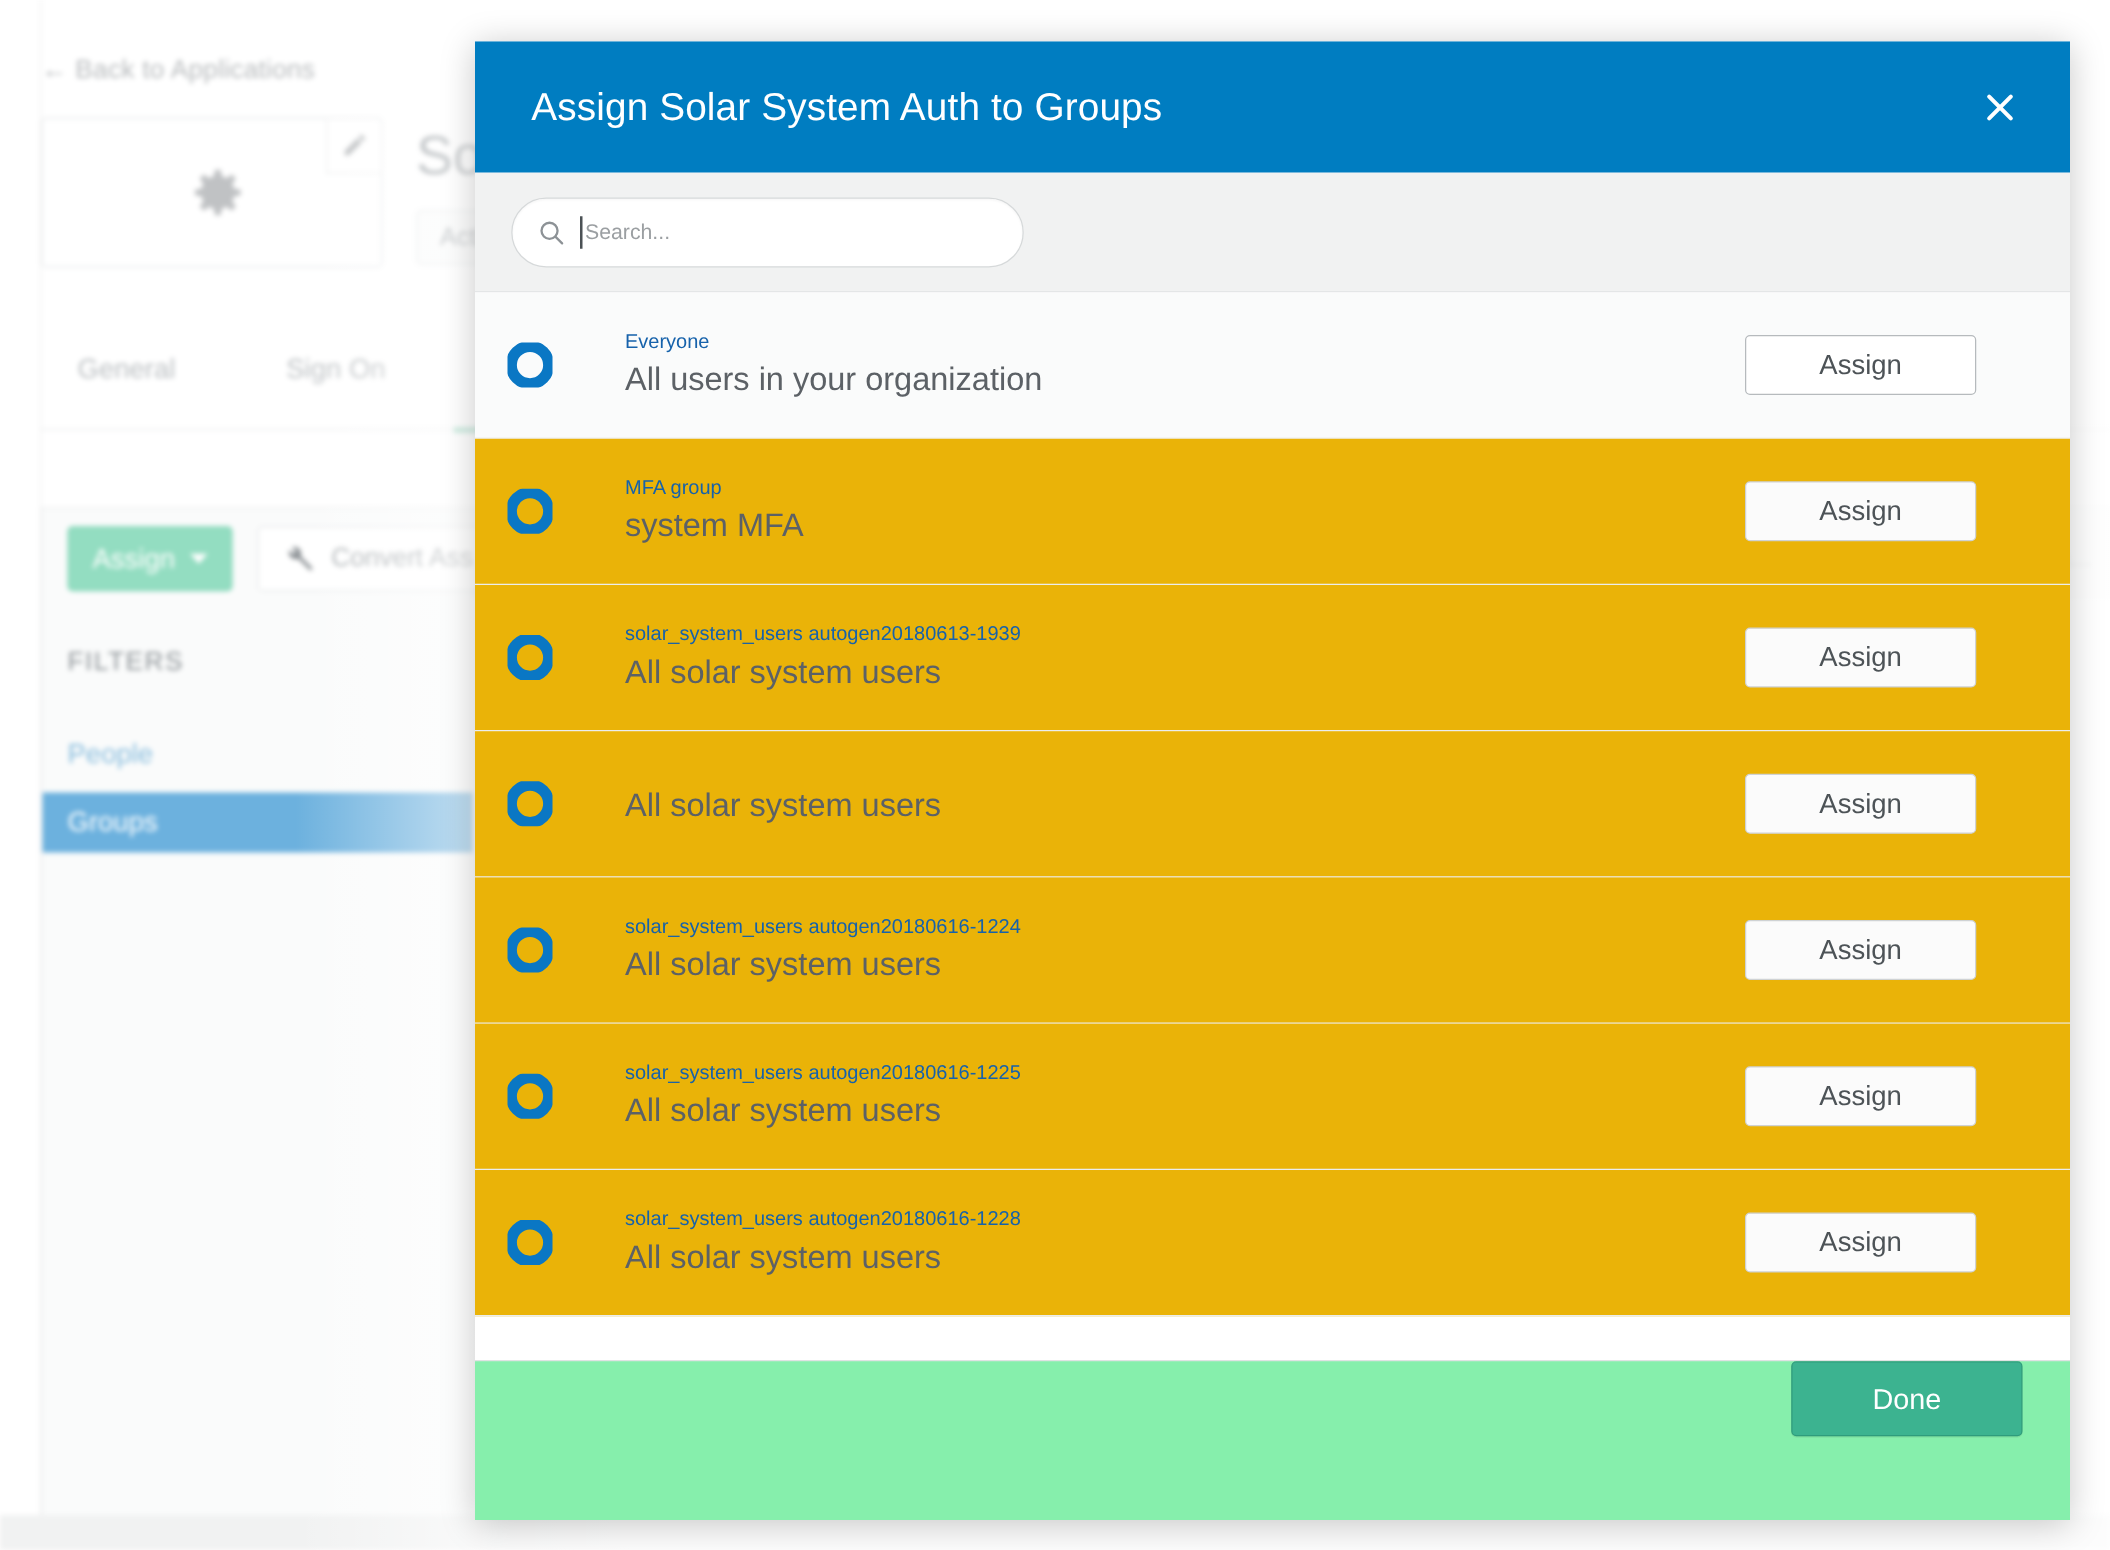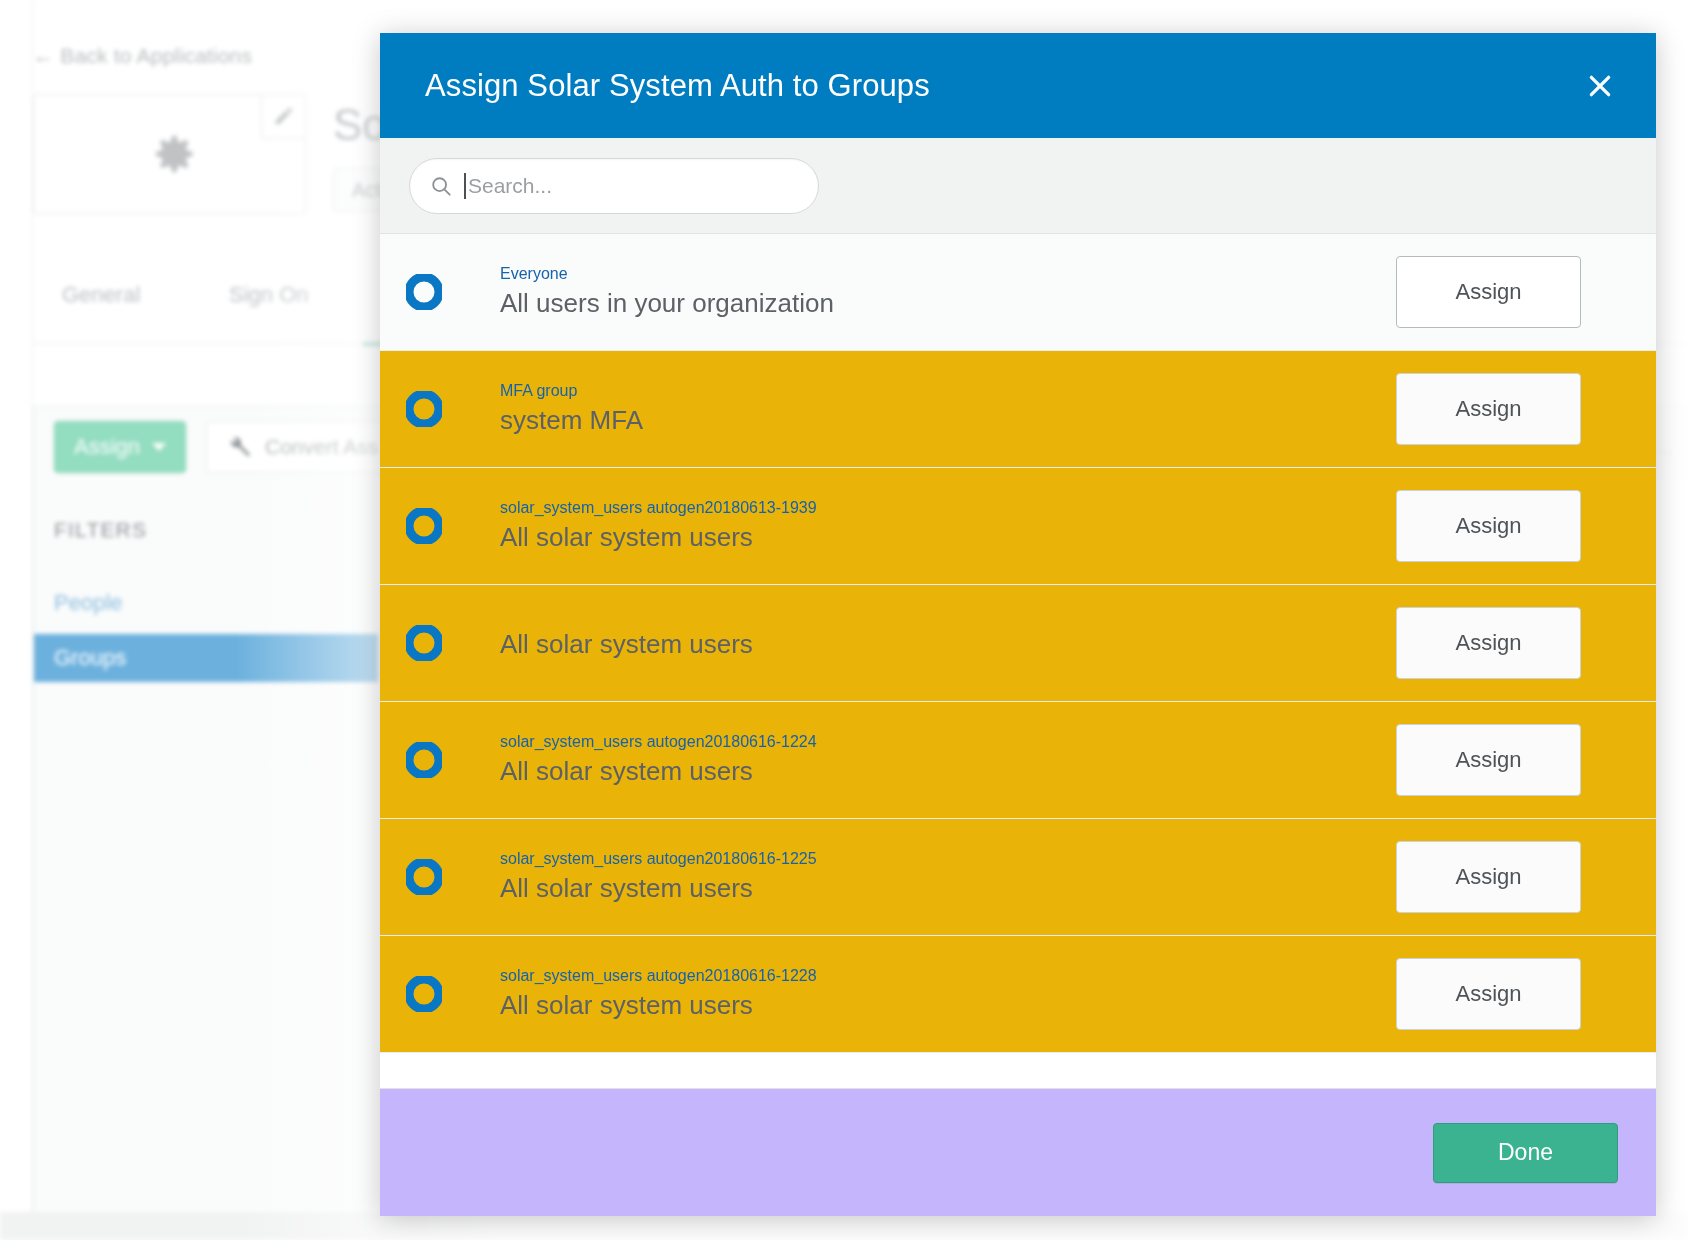--- a/index.html
+++ b/index.html
@@ -174,21 +174,21 @@
     width: 22px; height: 22px; color: #8d9296;
   }
   #search-caret {
     position: absolute; left: 54px; top: 50%; transform: translateY(-50%);
     width: 2px; height: 26px; background: #4b5155;
   }
   #search-input {
     border: none; outline: none; background: transparent;
     margin-left: 58px; width: 330px;
     font-family: "Liberation Sans", sans-serif;
-    font-size: 21px; color: #3f4447;
+    font-size: 17px; color: #3f4447;
   }
   #search-input::placeholder { color: #9b9fa2; }
 
   #modal-body {
     flex: 1 1 auto;
     overflow: hidden;
     background: #ffffff;
     position: relative;
   }
   .group-row {
@@ -211,34 +211,34 @@
     min-width: 0;
   }
   .row-name {
     font-size: 16px; color: #1662ab; line-height: 1.28; white-space: nowrap;
   }
   .row-desc {
     font-size: 26px; color: #5c6166; line-height: 1.28; margin-top: 3px; white-space: nowrap;
   }
   .row-action { flex: 0 0 260px; display: flex; justify-content: flex-start; }
   .assign-btn {
-    width: 185px; height: 72px;
+    width: 185px; height: 48px;
     background: #fbfbfb;
     border: 1px solid #cfd2d4; border-radius: 4px;
     font-family: "Liberation Sans", sans-serif;
     font-size: 22px; color: #4d5357;
     cursor: pointer;
   }
   .group-row.first .assign-btn { background:#ffffff; border-color:#b6babd; }
 
   #modal-footer {
     flex: 0 0 128px; height: 128px;
-    background: #c4b5fd;
+    background: #86efac;
     border-top: 1px solid #e0e2e3;
-    display: flex; align-items: center; justify-content: flex-end;
+    display: flex; justify-content: flex-end;
     padding-right: 38px;
   }
   #done-btn {
     width: 185px; height: 60px;
     background: #3cb390;
     border: 1px solid #2f9c7c;
     border-radius: 4px;
     color: #ffffff; font-size: 23px;
     font-family: "Liberation Sans", sans-serif;
     cursor: pointer;

